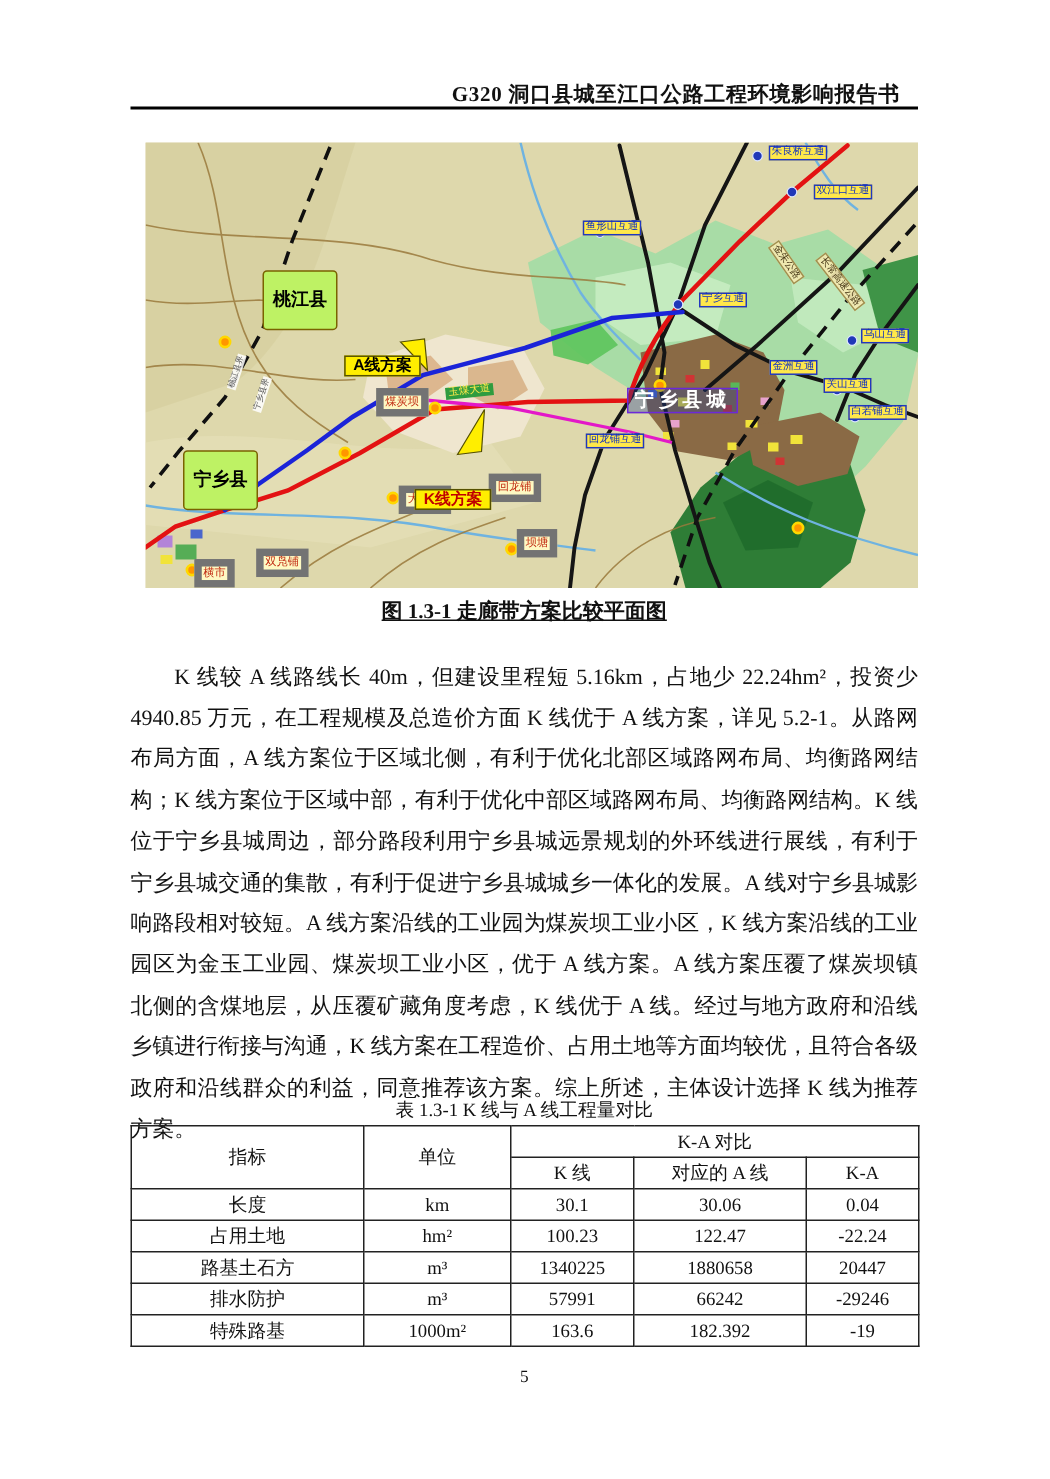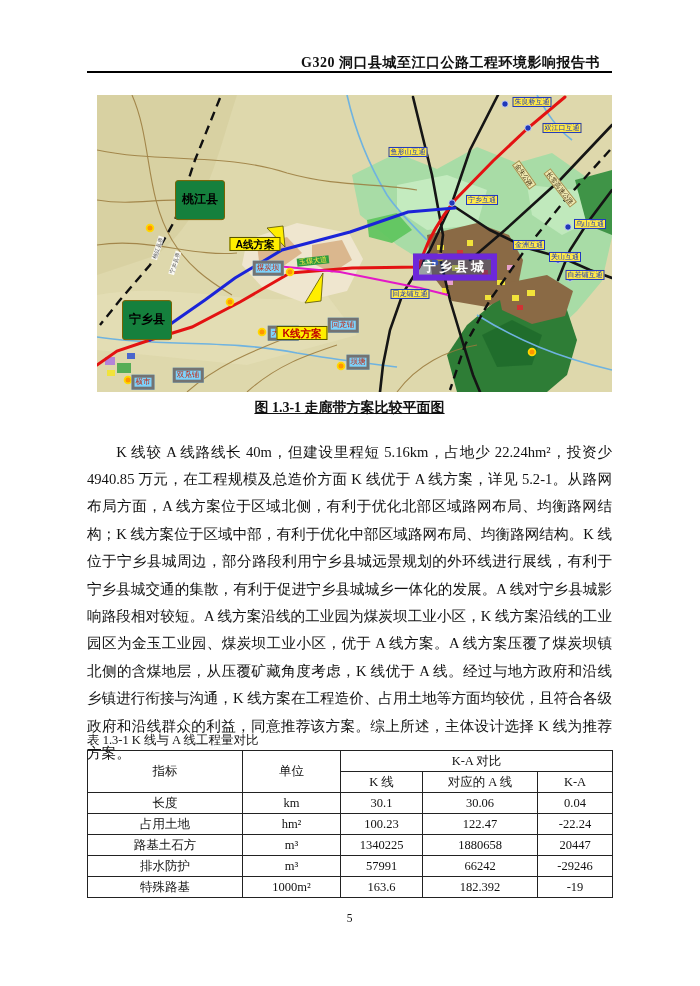--- a/index.html
+++ b/index.html
@@ -7,42 +7,42 @@
     width:700px;height:986px;background:#ffffff;position:relative;overflow:hidden;
     font-family:"Liberation Serif","DejaVu Serif",serif;color:#111;
   }
   
   .header-title{position:absolute;top:54px;right:100px;font-size:14px;letter-spacing:.5px;font-weight:bold;}
   .header-rule{position:absolute;top:71px;left:87px;width:525px;height:2px;background:#000;}
   
   .map{position:absolute;left:97px;top:95px;width:515px;height:297px;overflow:hidden;background:#ded8ac;}
   .map svg{position:absolute;left:0;top:0;}
   .ml{position:absolute;transform:translate(-50%,-50%);white-space:nowrap;z-index:6;line-height:1.15;}
-  .county{background:#15803d;border:1.5px solid #7a6200;color:#000;font-weight:bold;
+  .county{background:#bef264;border:1.5px solid #7a6200;color:#000;font-weight:bold;
           font-size:12px;padding:12px 6px;border-radius:3px;font-family:"Liberation Sans",sans-serif;}
   .plan{background:#ffee00;border:1px solid #555000;color:#000;font-weight:bold;
         font-size:10.5px;padding:0 5px;font-family:"Liberation Sans",sans-serif;z-index:7;margin-top:22px;}
   .plan.red{color:#c00000;}
-  .city{color:#fff;background:rgba(30,60,150,.35);border:6px solid #6d28d9;font-weight:bold;
+  .city{color:#fff;background:rgba(30,60,150,.35);border:1px solid #6d28d9;font-weight:bold;
         font-size:13px;letter-spacing:3px;padding:0 4px;font-family:"Liberation Sans",sans-serif;}
   .ic{background:#ffe84a;border:1px solid #2038c0;color:#1030c0;font-size:7px;padding:0 1px;
       font-family:"Liberation Sans",sans-serif;}
-  .town{background:#7dd3fc;border:3px solid #737373;color:#c02810;font-size:7.5px;padding:0 1px;
+  .town{background:#fef9c3;border:5px solid #737373;color:#c02810;font-size:7.5px;padding:0 1px;
         font-family:"Liberation Sans",sans-serif;}
   .roadg{background:#2f9c3f;color:#ffe84a;font-size:7px;padding:0 2px;font-family:"Liberation Sans",sans-serif;}
   .roadl{background:rgba(245,233,176,.9);border:1px solid #a09050;color:#403010;font-size:6.5px;
          padding:0 1px;font-family:"Liberation Sans",sans-serif;}
   .bd{background:rgba(255,255,255,.85);color:#555;font-size:5.5px;padding:0 1px;
       font-family:"Liberation Sans",sans-serif;}
   
   .fig-caption{position:absolute;top:399px;left:87px;width:525px;text-align:center;
                font-weight:bold;font-size:14px;text-decoration:underline;}
   .body-text{position:absolute;top:424px;left:87px;width:525px;font-size:14.6px;
              line-height:27.4px;text-align:justify;text-indent:2em;}
-  .table-caption{position:absolute;top:732px;left:87px;width:525px;text-align:left;font-size:12.5px;}
+  .table-caption{position:absolute;top:732px;left:87px;width:525px;text-align:center;font-size:12.5px;}
   
   table.cmp{position:absolute;top:750px;left:87px;width:525px;border-collapse:collapse;
             font-size:12.5px;table-layout:fixed;}
   table.cmp td,table.cmp th{border:1px solid #222;text-align:center;vertical-align:middle;
             padding:1px 2px;height:18px;font-weight:normal;}
   
   .page-num{position:absolute;top:912px;left:87px;width:525px;text-align:center;font-size:11.5px;}
 </style>
 </head>
 <body>

